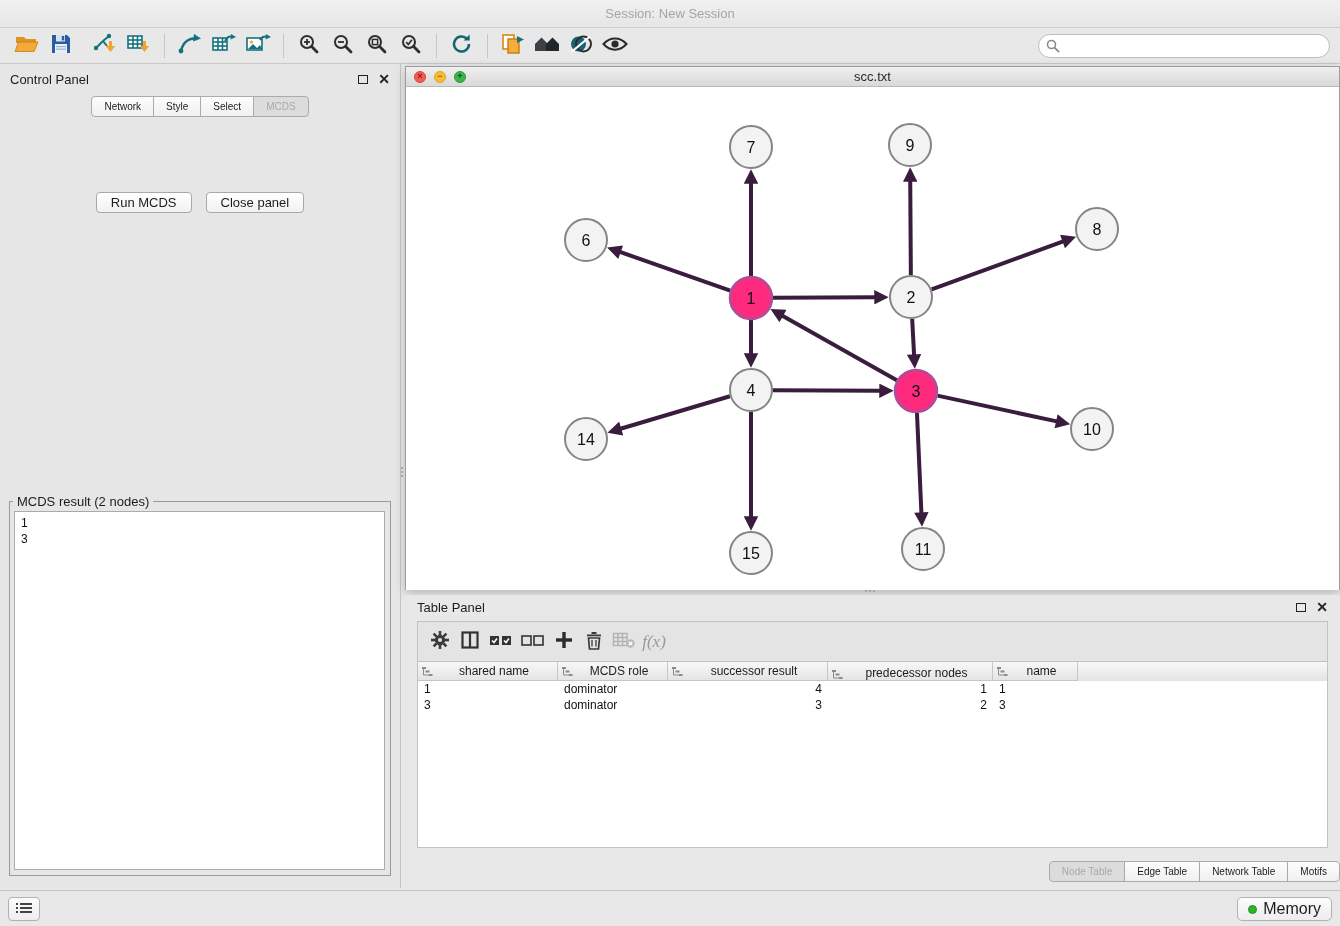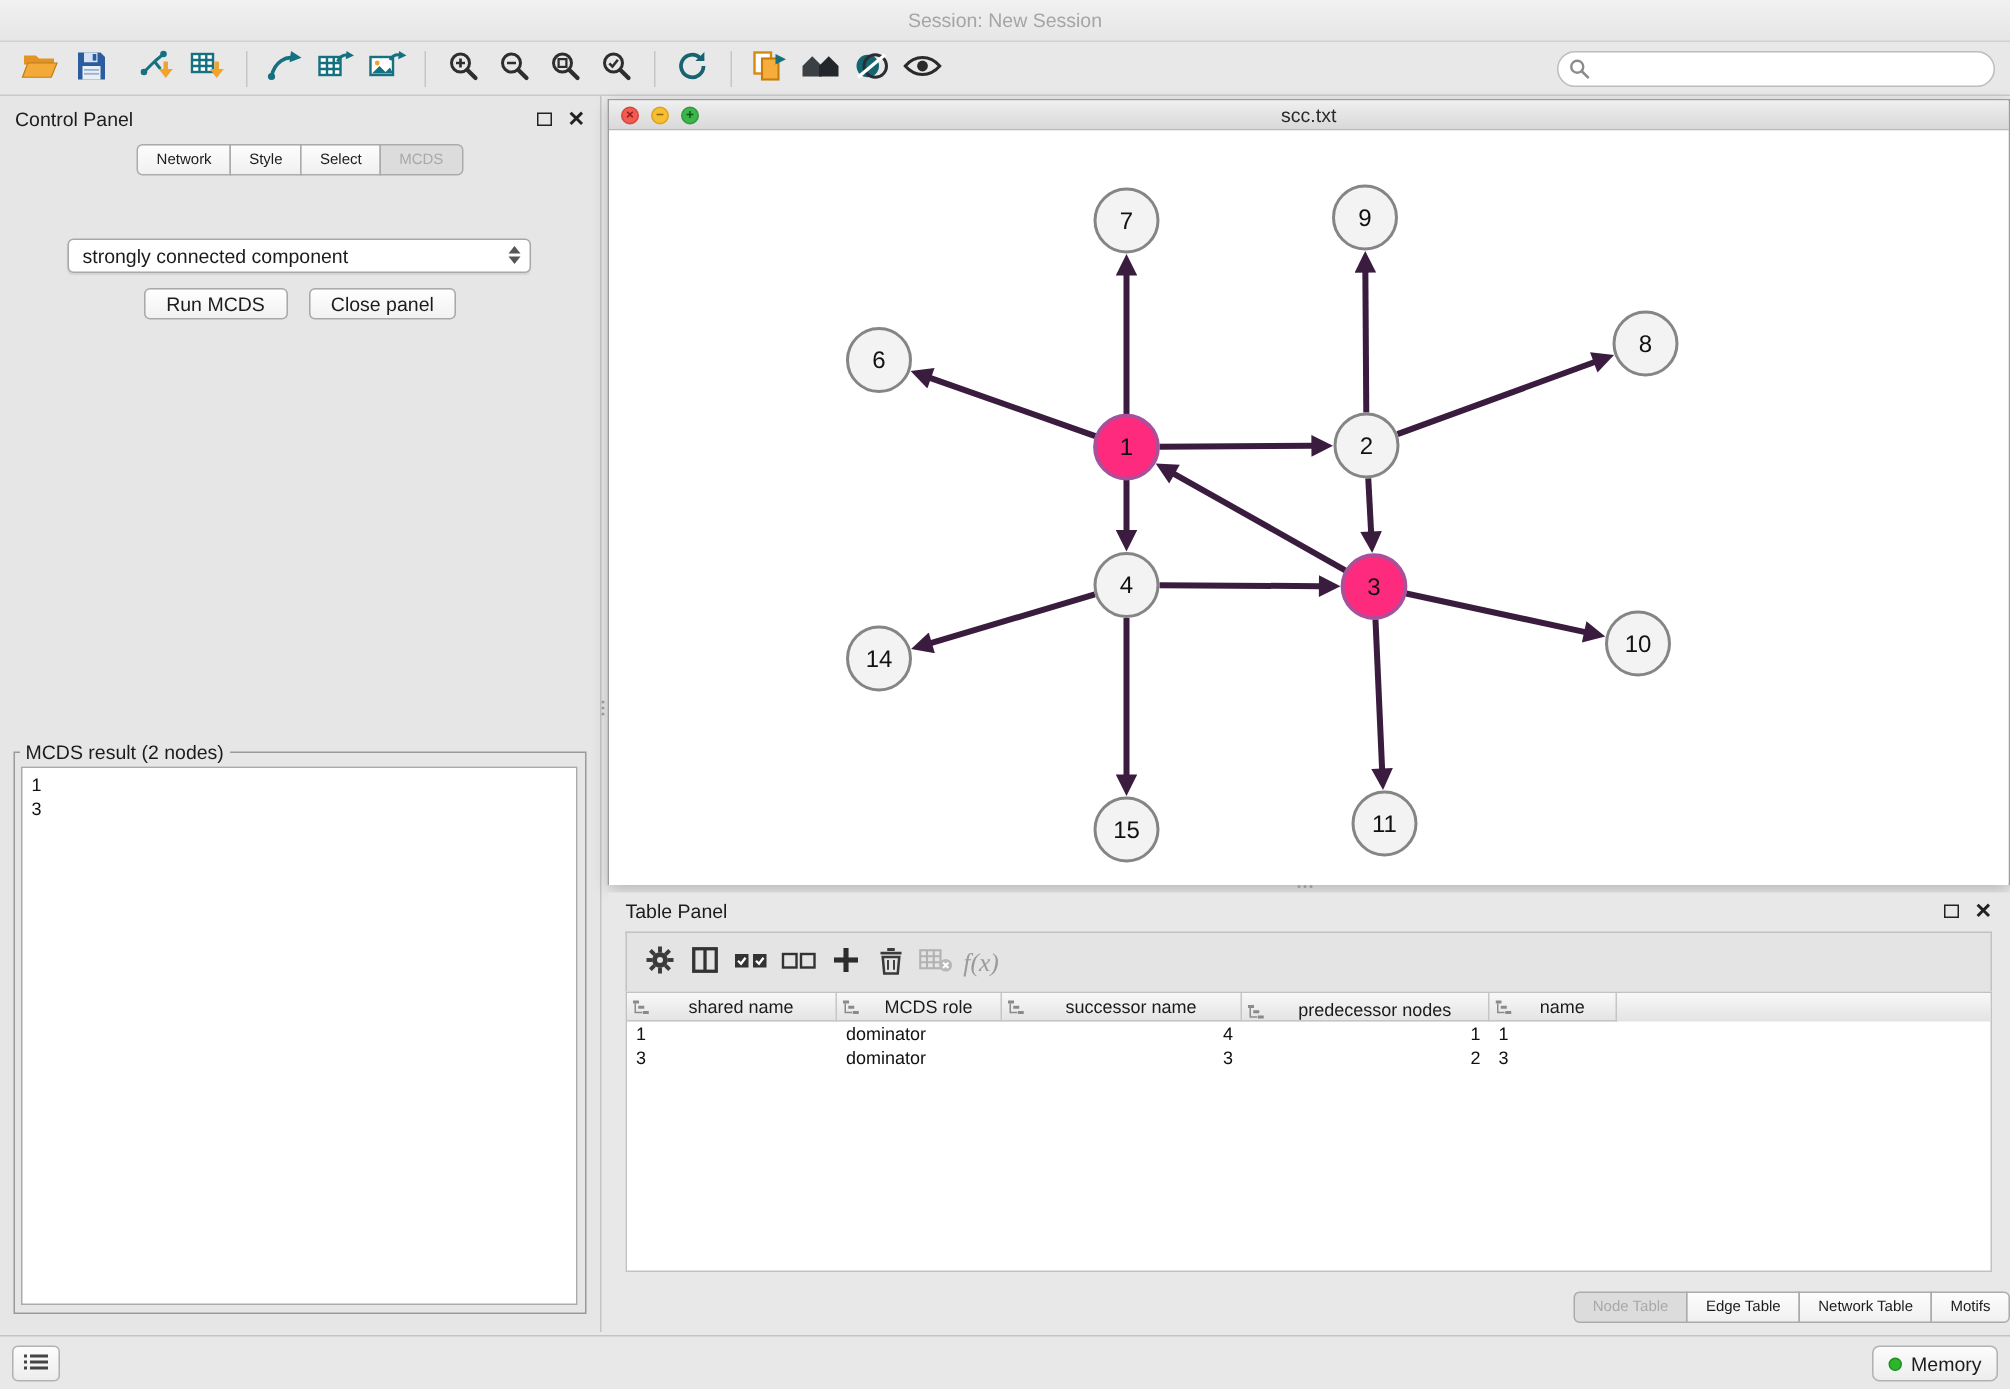--- a/index.html
+++ b/index.html
@@ -94,21 +94,21 @@
   .tp-tabs { position:absolute; left:0; right:0; bottom:8px; display:flex; justify-content:flex-end; }
 
   
   .statusbar { position:absolute; left:0; right:0; bottom:0; height:36px; background:#e8e8e8;
     border-top:1px solid #c4c4c4; }
   .sb-list-btn { position:absolute; left:8px; top:6px; width:32px; height:24px;
     background:linear-gradient(#fcfcfc,#ededed); border:1px solid #b2b2b2; border-radius:4px;
     display:flex; align-items:center; justify-content:center; }
   .sb-memory-btn { position:absolute; right:8px; top:6px; height:24px; padding:0 10px;
     background:linear-gradient(#fcfcfc,#ededed); border:1px solid #b2b2b2; border-radius:5px;
-    display:flex; align-items:center; gap:6px; font-size:13px; }
+    display:flex; align-items:center; gap:6px; font-size:16px; }
   .mem-dot { width:9px; height:9px; border-radius:50%; background:#2eb52e; border:1px solid #1f8f1f; }
 </style>
 </head>
 <body>
 
 <div class="titlebar">
   <span class="titlebar-text">Session: New Session</span>
 </div>
 
 <div class="toolbar">
@@ -297,27 +297,20 @@
     <span class="panel-close">✕</span>
   </div>
   <div class="cp-tabs">
       <div class="cp-tab">Network</div>
       <div class="cp-tab">Style</div>
       <div class="cp-tab">Select</div>
       <div class="cp-tab active">MCDS</div>
     </div>
 
 
-  <div class="cp-select">
-    <span>strongly connected component</span>
-    <span class="stepper">
-      <span class="tri-up"></span>
-        <span class="tri-down"></span>
-    </span>
-  </div>
 
   <div class="cp-buttons">
     <div class="push-btn">Run MCDS</div>
     <div class="push-btn">Close panel</div>
   </div>
 
   <fieldset class="mcds-fieldset">
     <legend>MCDS result (2 nodes)</legend>
     <div class="mcds-result-box">
         <div>1</div>
@@ -541,21 +534,21 @@
           <span class="sort-ic">
             <svg width="11" height="11" viewBox="0 0 11 11">
               <path d="M1.5 3 v6 h4.5" stroke="#8a8a8a" fill="none" stroke-width="1"></path>
               <g fill="#8a8a8a">
                 <rect x="0" y="1" width="4" height="2"></rect>
                 <rect x="3.5" y="4.5" width="4" height="2"></rect>
                 <rect x="6.5" y="8" width="4" height="2"></rect>
               </g>
             </svg>
           </span>
-          <span class="th-label">successor name</span>
+          <span class="th-label">successor result</span>
         </div>
         <div class="th" style="width: 165px; align-items: flex-end;">
           <span class="sort-ic">
             <svg width="11" height="11" viewBox="0 0 11 11">
               <path d="M1.5 3 v6 h4.5" stroke="#8a8a8a" fill="none" stroke-width="1"></path>
               <g fill="#8a8a8a">
                 <rect x="0" y="1" width="4" height="2"></rect>
                 <rect x="3.5" y="4.5" width="4" height="2"></rect>
                 <rect x="6.5" y="8" width="4" height="2"></rect>
               </g>

